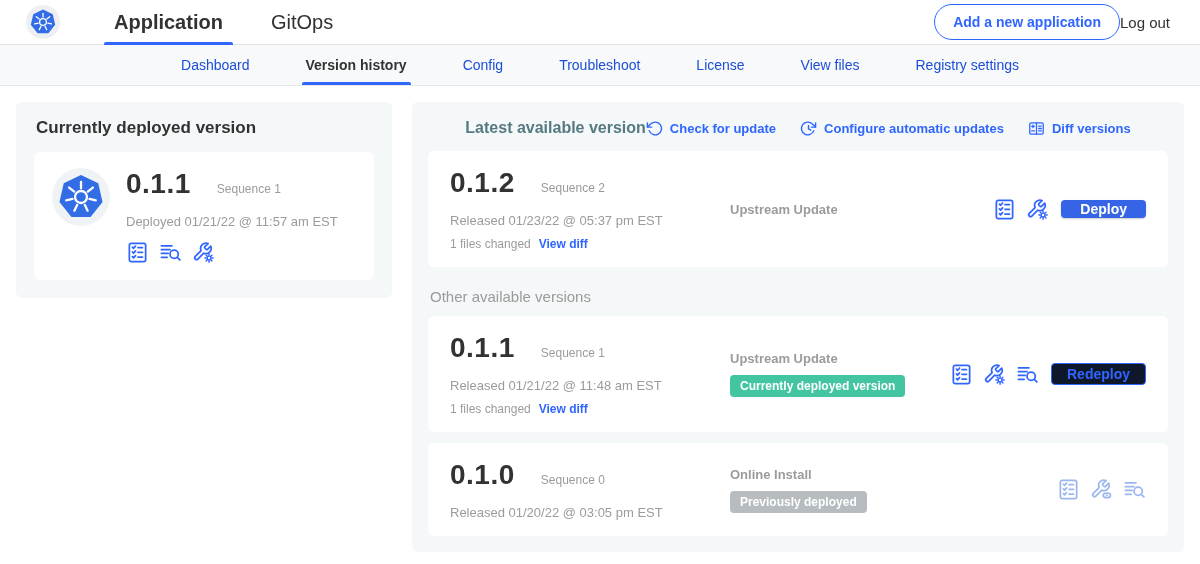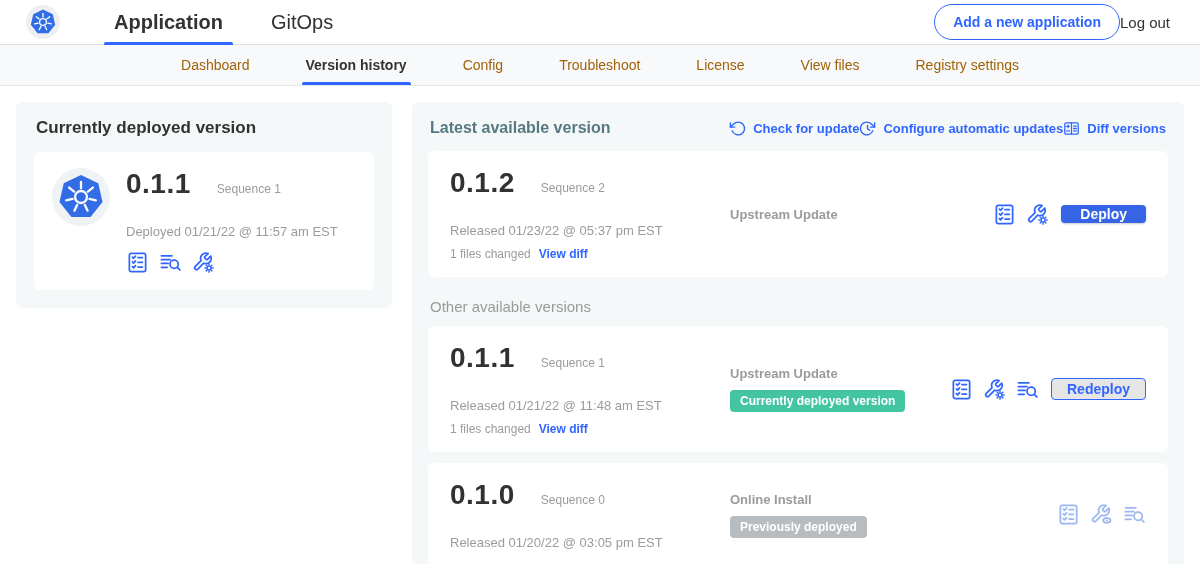--- a/index.html
+++ b/index.html
@@ -26,69 +26,69 @@
   .header-right { margin-left:auto; display:flex; align-items:center; }
   .add-app-btn { border:1px solid var(--accent,#3066ff); color:var(--accent,#3066ff);
                  background:#fff; font-weight:bold; font-size:14px; padding:9px 18px;
                  border-radius:22px; cursor:pointer; font-family:inherit; }
   .logout { font-size:15px; cursor:pointer; }
 
   
   .subnav { height:41px; background:#f7f9fa; border-bottom:1px solid #e4e8ea;
             display:flex; justify-content:center; gap:56px; }
   .subnav-item { position:relative; display:flex; align-items:center;
-                 font-size:14px; color:#a16207; cursor:pointer; }
+                 font-size:14px; color:#1d4ed8; cursor:pointer; }
   .subnav-item.active { color:var(--text-dark,#323232); font-weight:bold; }
   .subnav-item.active::after { content:""; position:absolute; left:-4px; right:-4px; bottom:0;
                  height:3px; background:var(--accent,#3066ff); border-radius:2px 2px 0 0; }
 
   
   .content { display:flex; gap:20px; padding:16px; align-items:flex-start; }
 
   
   .deployed-card { width:376px; flex:none; background:var(--panel-bg,#f4f8f9);
                    border-radius:6px; padding:14px 18px 18px; }
   .deployed-card h2 { font-size:17px; margin:2px 0 14px 2px; color:var(--text-dark,#323232); }
   .deployed-inner { background:#fff; border-radius:6px; padding:16px 18px 16px; display:flex; gap:16px; }
   .logo-circle.big { width:58px; height:58px; background:#f0f3f5; }
   .logo-circle.big svg { width:46px; height:46px; }
   .version-line { display:flex; align-items:baseline; gap:26px; }
   .version-big { font-size:28px; font-weight:bold; letter-spacing:.5px; color:var(--text-dark,#323232); }
   .sequence { font-size:12px; color:var(--text-gray,#9b9b9b); }
-  .muted-line { font-size:13px; color:var(--text-gray,#9b9b9b); margin-top:24px; }
+  .muted-line { font-size:13px; color:var(--text-gray,#9b9b9b); margin-top:14px; }
   .icon-row { display:flex; align-items:center; gap:10px; margin-top:12px; }
   .action-icon { width:23px; height:23px; color:var(--accent,#3066ff); cursor:pointer; flex:none; }
   .action-icon.faded { color:var(--icon-faded,#9cb6f0); }
   .action-icon svg { width:100%; height:100%; }
 
   
   .panel { flex:1; background:var(--panel-bg,#f4f8f9); border-radius:6px; padding:12px 16px 16px; }
-  .panel-header { display:flex; align-items:center; justify-content:space-between; padding:5px 2px 3px; }
+  .panel-header { display:flex; align-items:center; justify-content:center; padding:5px 2px 3px; }
   .panel-title { font-size:16px; font-weight:bold; color:var(--title-slate,#577981); }
-  .panel-actions { display:flex; }
+  .panel-actions { display:flex; gap:24px; }
   .panel-action { display:flex; align-items:center; gap:7px; color:var(--accent,#3066ff);
                   font-size:13px; font-weight:bold; cursor:pointer; text-decoration:none; }
   .pa-icon { width:17px; height:17px; color:var(--accent,#3066ff); }
   .pa-icon svg { width:100%; height:100%; }
 
   .version-card { background:#fff; border-radius:6px; margin-top:11px; padding:16px 22px;
                   display:grid; grid-template-columns:280px 1fr auto; align-items:center; }
   .files-line { font-size:12px; color:var(--text-gray,#9b9b9b); margin-top:9px; }
   .view-diff { color:var(--accent,#3066ff); font-weight:bold; margin-left:8px; cursor:pointer; }
   .vc-mid { display:flex; flex-direction:column; gap:9px; }
   .source-label { font-size:13px; font-weight:bold; color:var(--text-gray,#9b9b9b); }
   .badge { display:inline-block; width:fit-content; font-size:12px; font-weight:bold; color:#fff;
            padding:4px 10px; border-radius:4px; }
   .badge.green { background:var(--badge-green,#44c5a2); }
   .badge.gray  { background:var(--badge-gray,#b6bcbf); }
   .vc-right { display:flex; align-items:center; gap:12px; }
   .btn { font-size:14px; font-weight:bold; border-radius:4px; cursor:pointer; font-family:inherit; }
   .btn.primary { background:var(--button-primary,#3565e6); color:#fff; border:none;
                  padding:1px 19px; box-shadow:0 1px 2px rgba(50,50,50,.25); }
-  .btn.outline { background:#e5e5e5; color:var(--accent,#3066ff);
+  .btn.outline { background:#0f172a; color:var(--accent,#3066ff);
                  border:1px solid var(--accent,#3066ff); padding:2px 15px; }
   .other-title { font-size:15px; color:var(--text-gray,#9b9b9b); margin:21px 2px 3px; }
 </style>
 </head>
 <body>
 
 <svg width="0" height="0" style="position:absolute" xmlns="http://www.w3.org/2000/svg" xmlns:xlink="http://www.w3.org/1999/xlink" aria-hidden="true">
   <defs>
     <symbol id="sym-k8s" viewBox="0 0 100 100">
       <polygon points="50,2 87.5,20.1 96.8,60.7 70.8,93.3 29.2,93.3 3.2,60.7 12.5,20.1" fill="#326de6"></polygon>

